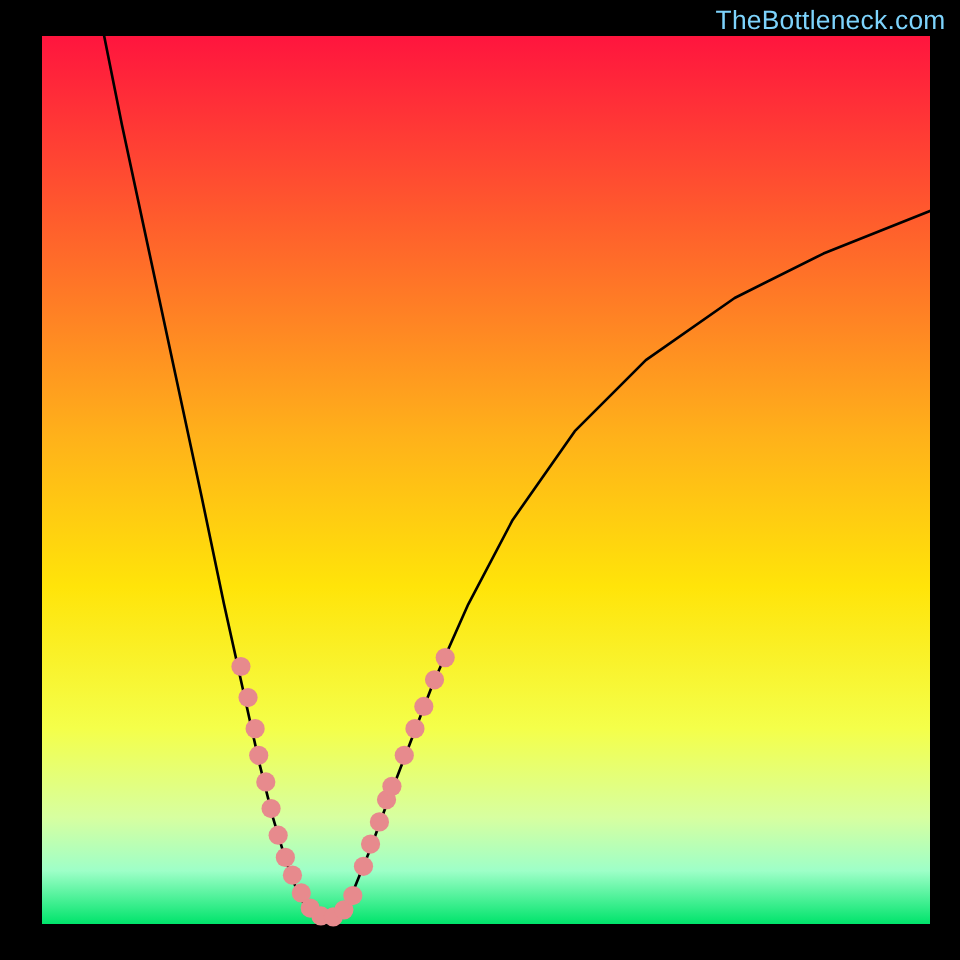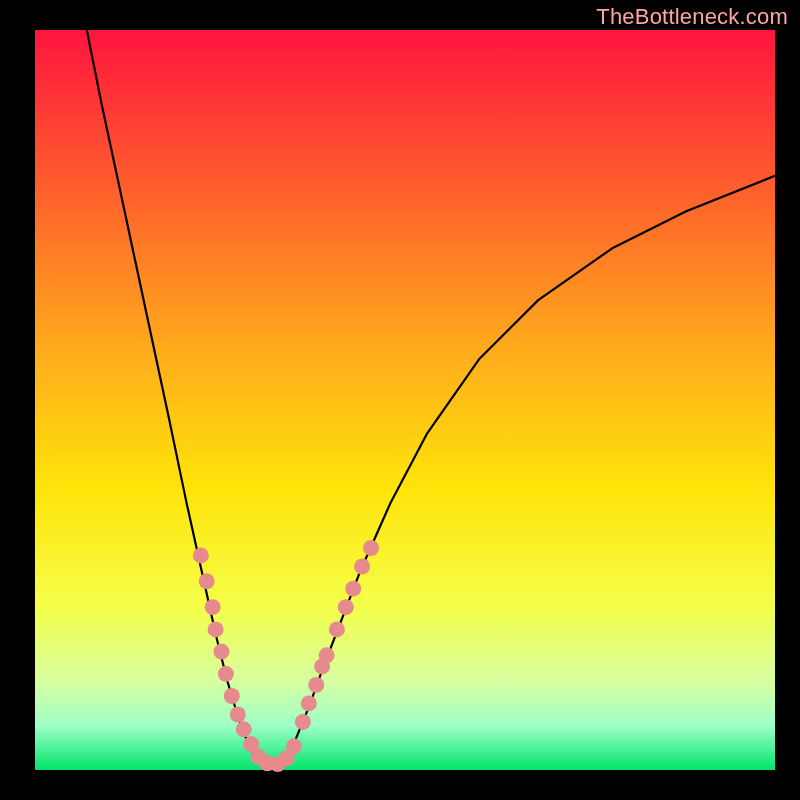--- a/index.html
+++ b/index.html
@@ -14,21 +14,21 @@
   .frame {
     position: relative;
     width: 800px;
     height: 800px;
     background: #000;
   }
   .watermark {
     position: absolute;
     top: 4px;
     right: 12px;
-    color: #fca5a5;
+    color: #7dd3fc;
     font-size: 22px;
     font-weight: 400;
     letter-spacing: 0.2px;
     z-index: 3;
   }
   svg {
     position: absolute;
     top: 0;
     left: 0;
   }

